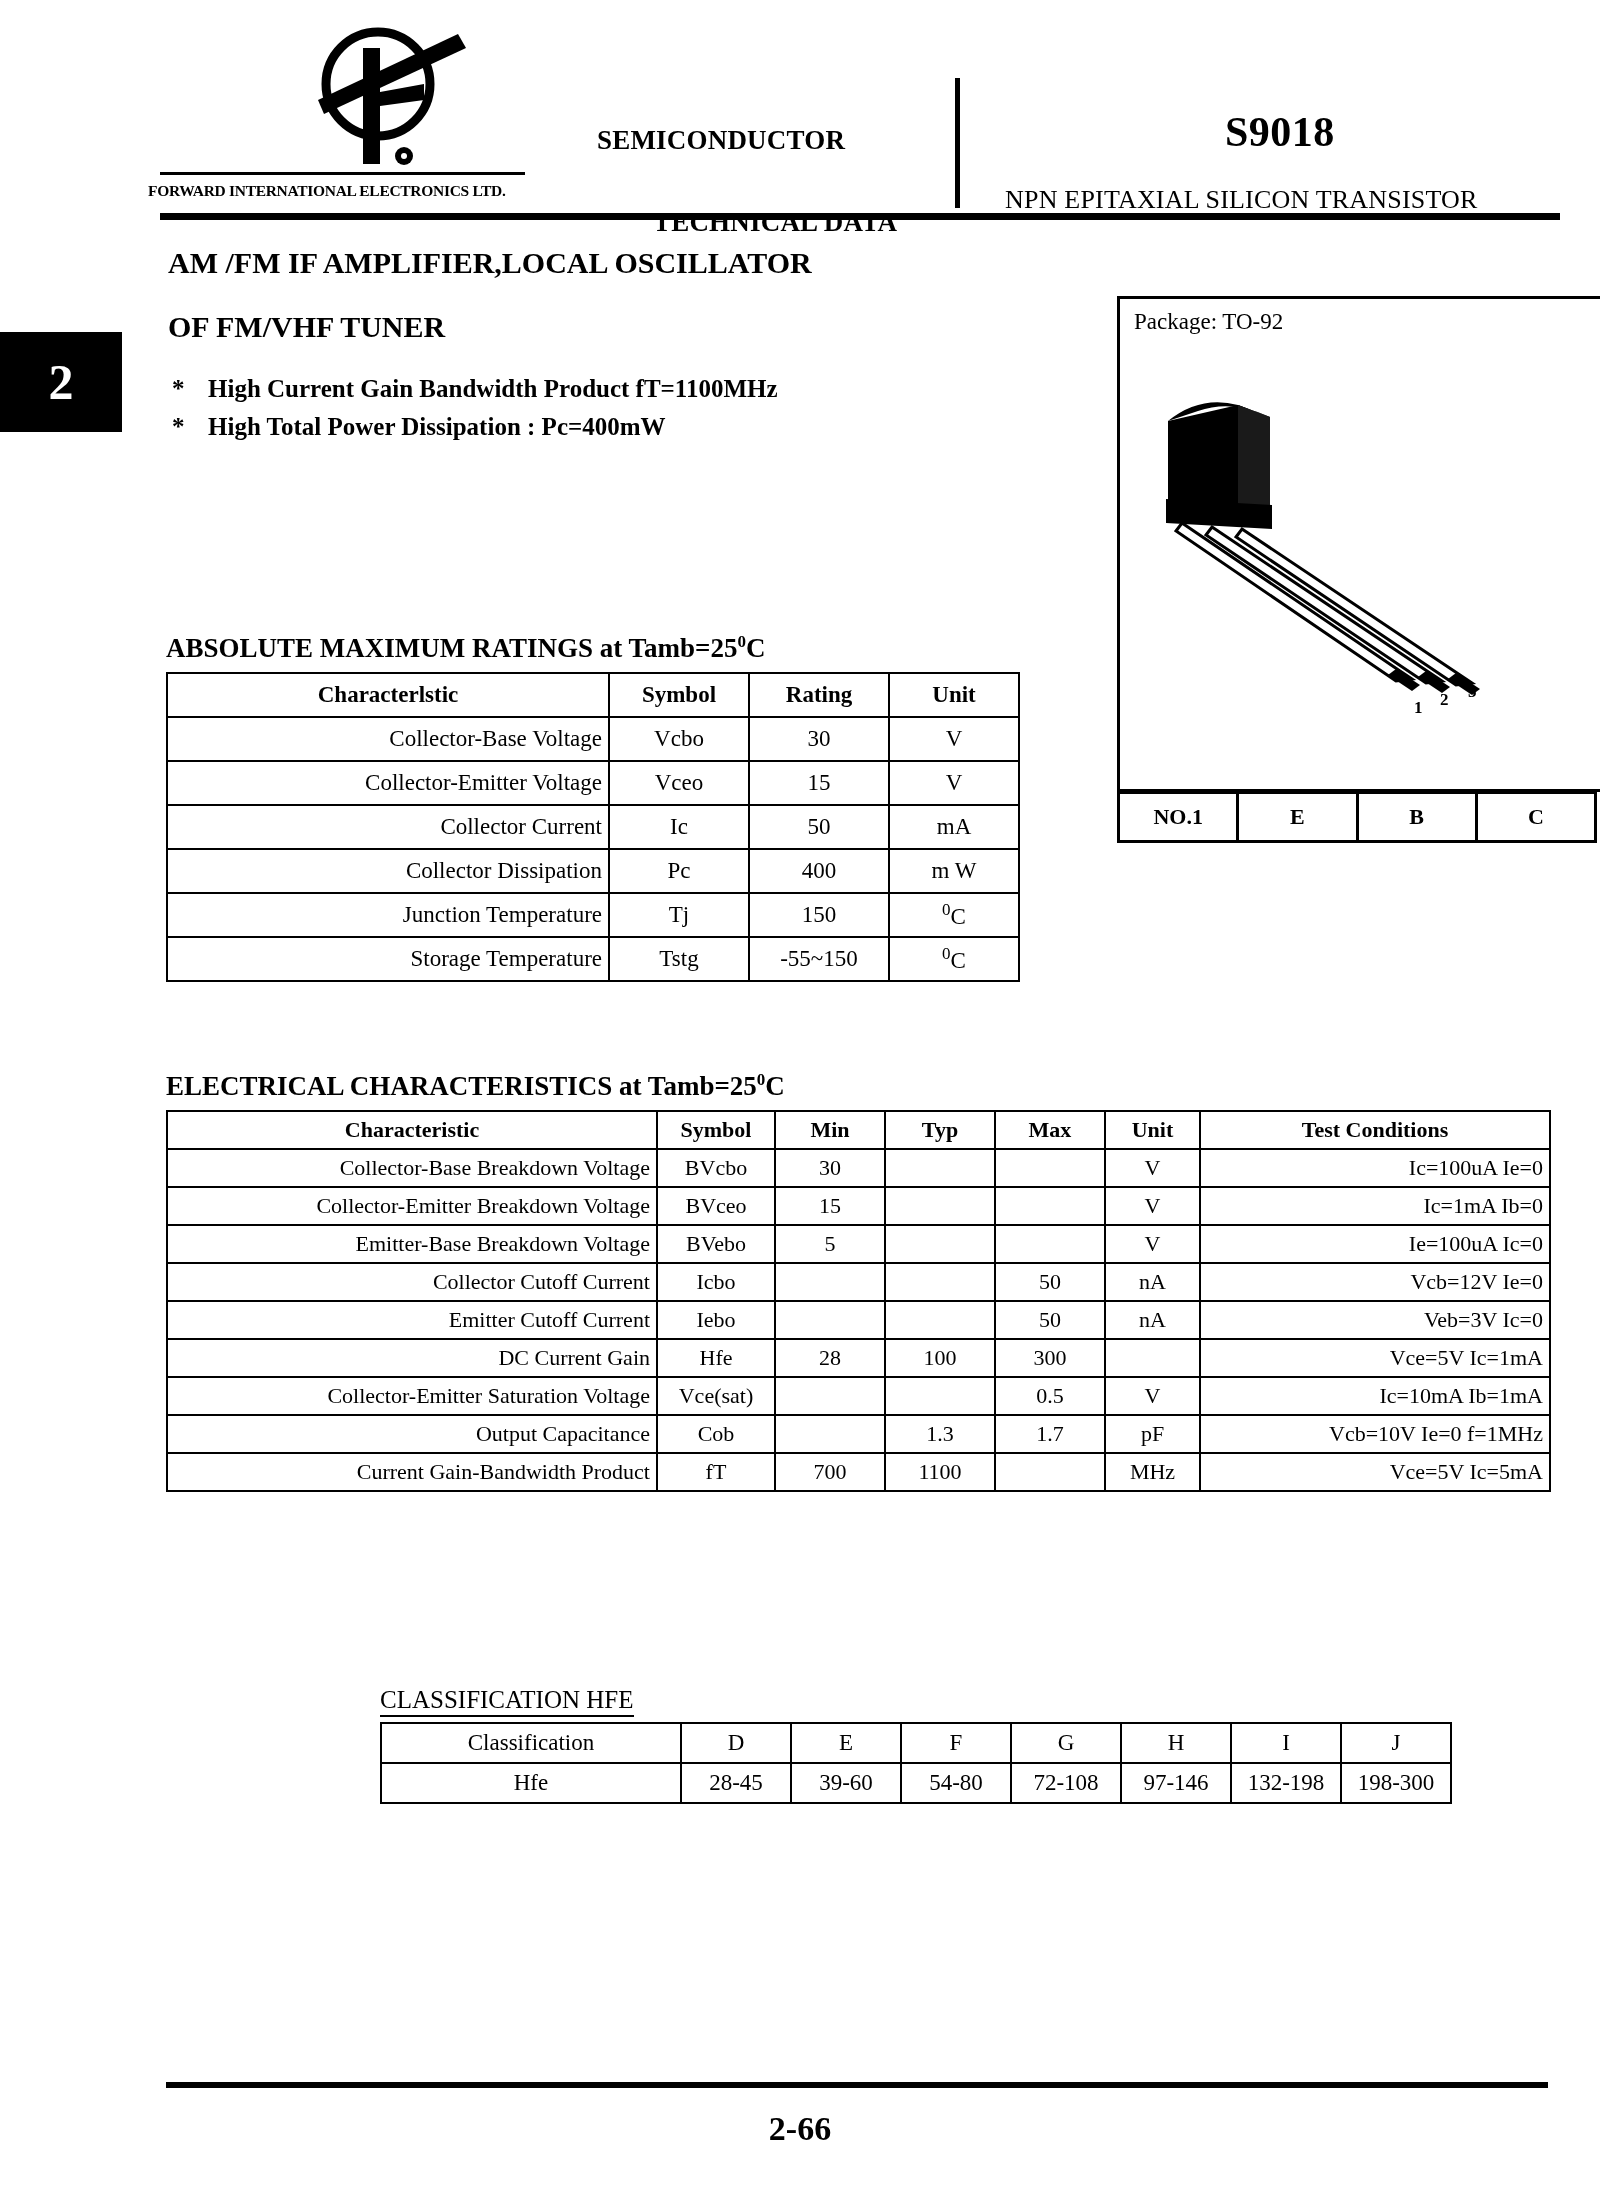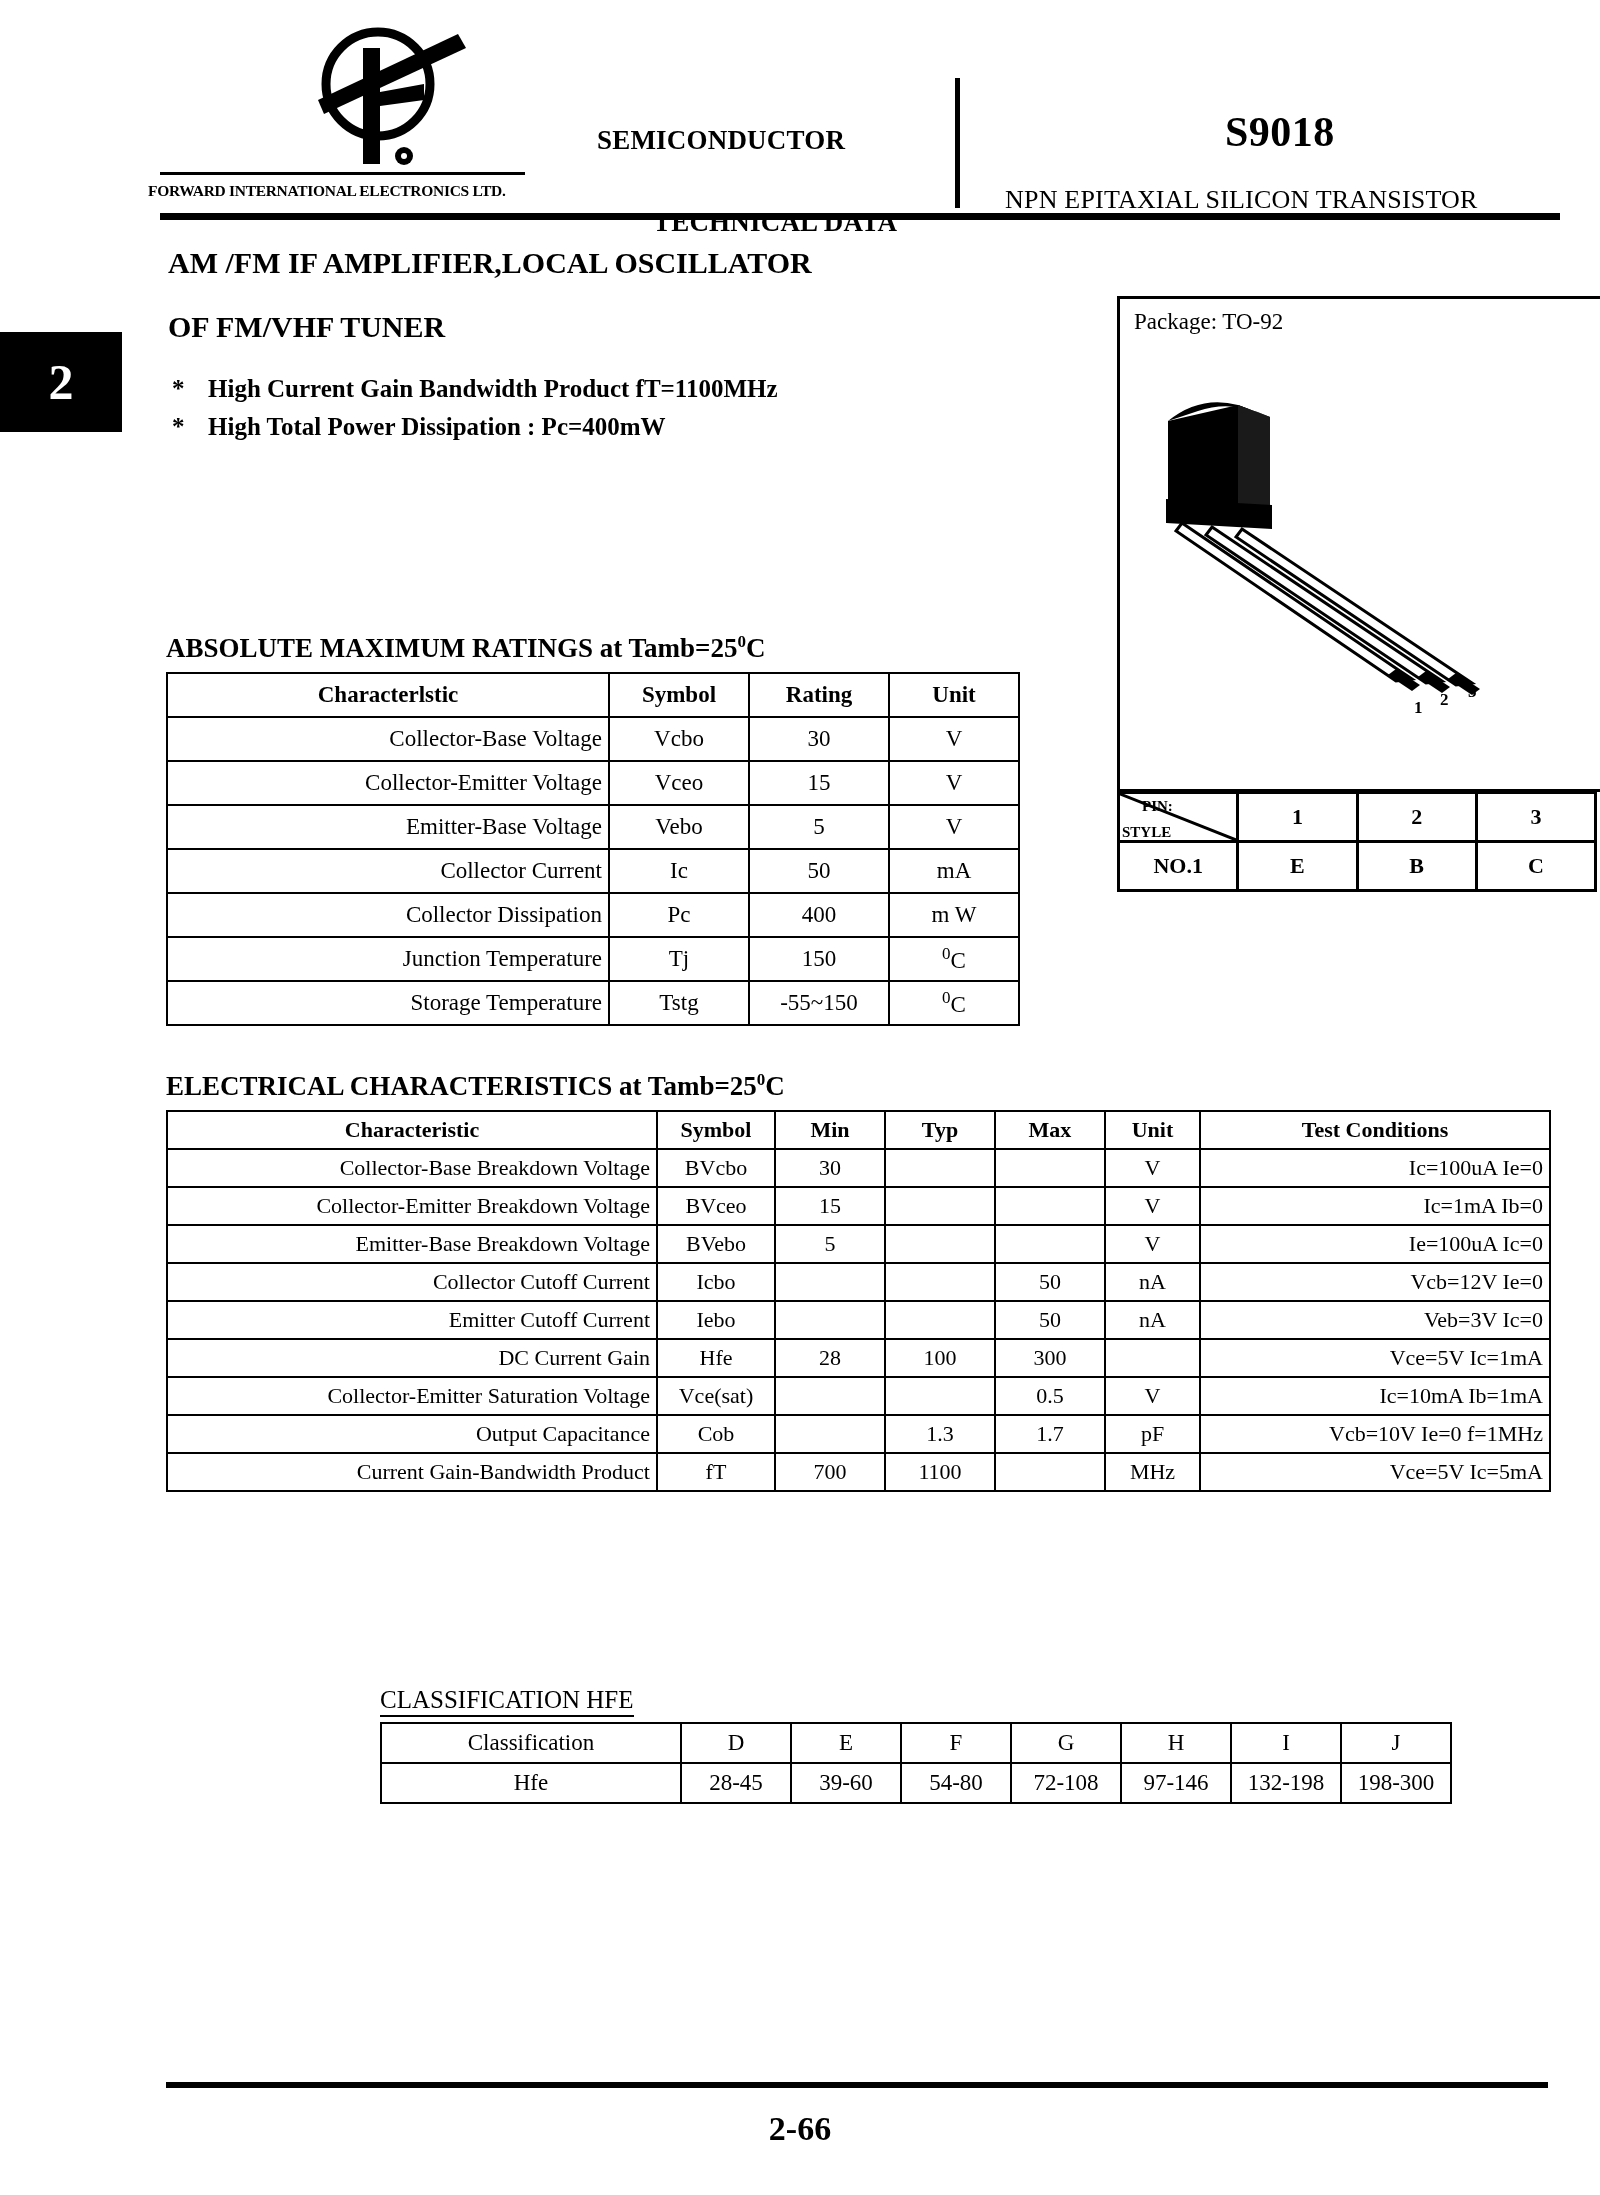--- a/index.html
+++ b/index.html
@@ -335,32 +335,20 @@
       </g>
 
       <text x="294" y="414" font-family="Liberation Serif, serif" font-size="17" font-weight="bold" fill="#000">1</text>
       <text x="320" y="406" font-family="Liberation Serif, serif" font-size="17" font-weight="bold" fill="#000">2</text>
       <text x="348" y="398" font-family="Liberation Serif, serif" font-size="17" font-weight="bold" fill="#000">3</text>
     </svg>
   </div>
 
   <table class="pin-table">
     <tbody>
-      <tr>
-        <td class="pin-corner">
-          <svg class="diag" viewBox="0 0 120 46" preserveAspectRatio="none">
-            <line x1="0" y1="0" x2="120" y2="46" stroke="#000" stroke-width="3"></line>
-          </svg>
-          <span class="pin-word">PIN:</span>
-          <span class="style-word">STYLE</span>
-        </td>
-        <td>1</td>
-        <td>2</td>
-        <td>3</td>
-      </tr>
       <tr>
         <td>NO.1</td>
         <td>E</td>
         <td>B</td>
         <td>C</td>
       </tr>
     </tbody>
   </table>
 
   <div class="section-heading" id="amr-heading">
@@ -389,26 +377,20 @@
           <td class="c">30</td>
           <td class="c"><span>V</span></td>
         </tr>
         <tr>
           <td class="l">Collector-Emitter Voltage</td>
           <td class="c">Vceo</td>
           <td class="c">15</td>
           <td class="c"><span>V</span></td>
         </tr>
         <tr>
-          <td class="l">Emitter-Base Voltage</td>
-          <td class="c">Vebo</td>
-          <td class="c">5</td>
-          <td class="c"><span>V</span></td>
-        </tr>
-        <tr>
           <td class="l">Collector Current</td>
           <td class="c">Ic</td>
           <td class="c">50</td>
           <td class="c"><span>mA</span></td>
         </tr>
         <tr>
           <td class="l">Collector Dissipation</td>
           <td class="c">Pc</td>
           <td class="c">400</td>
           <td class="c"><span>m W</span></td>

